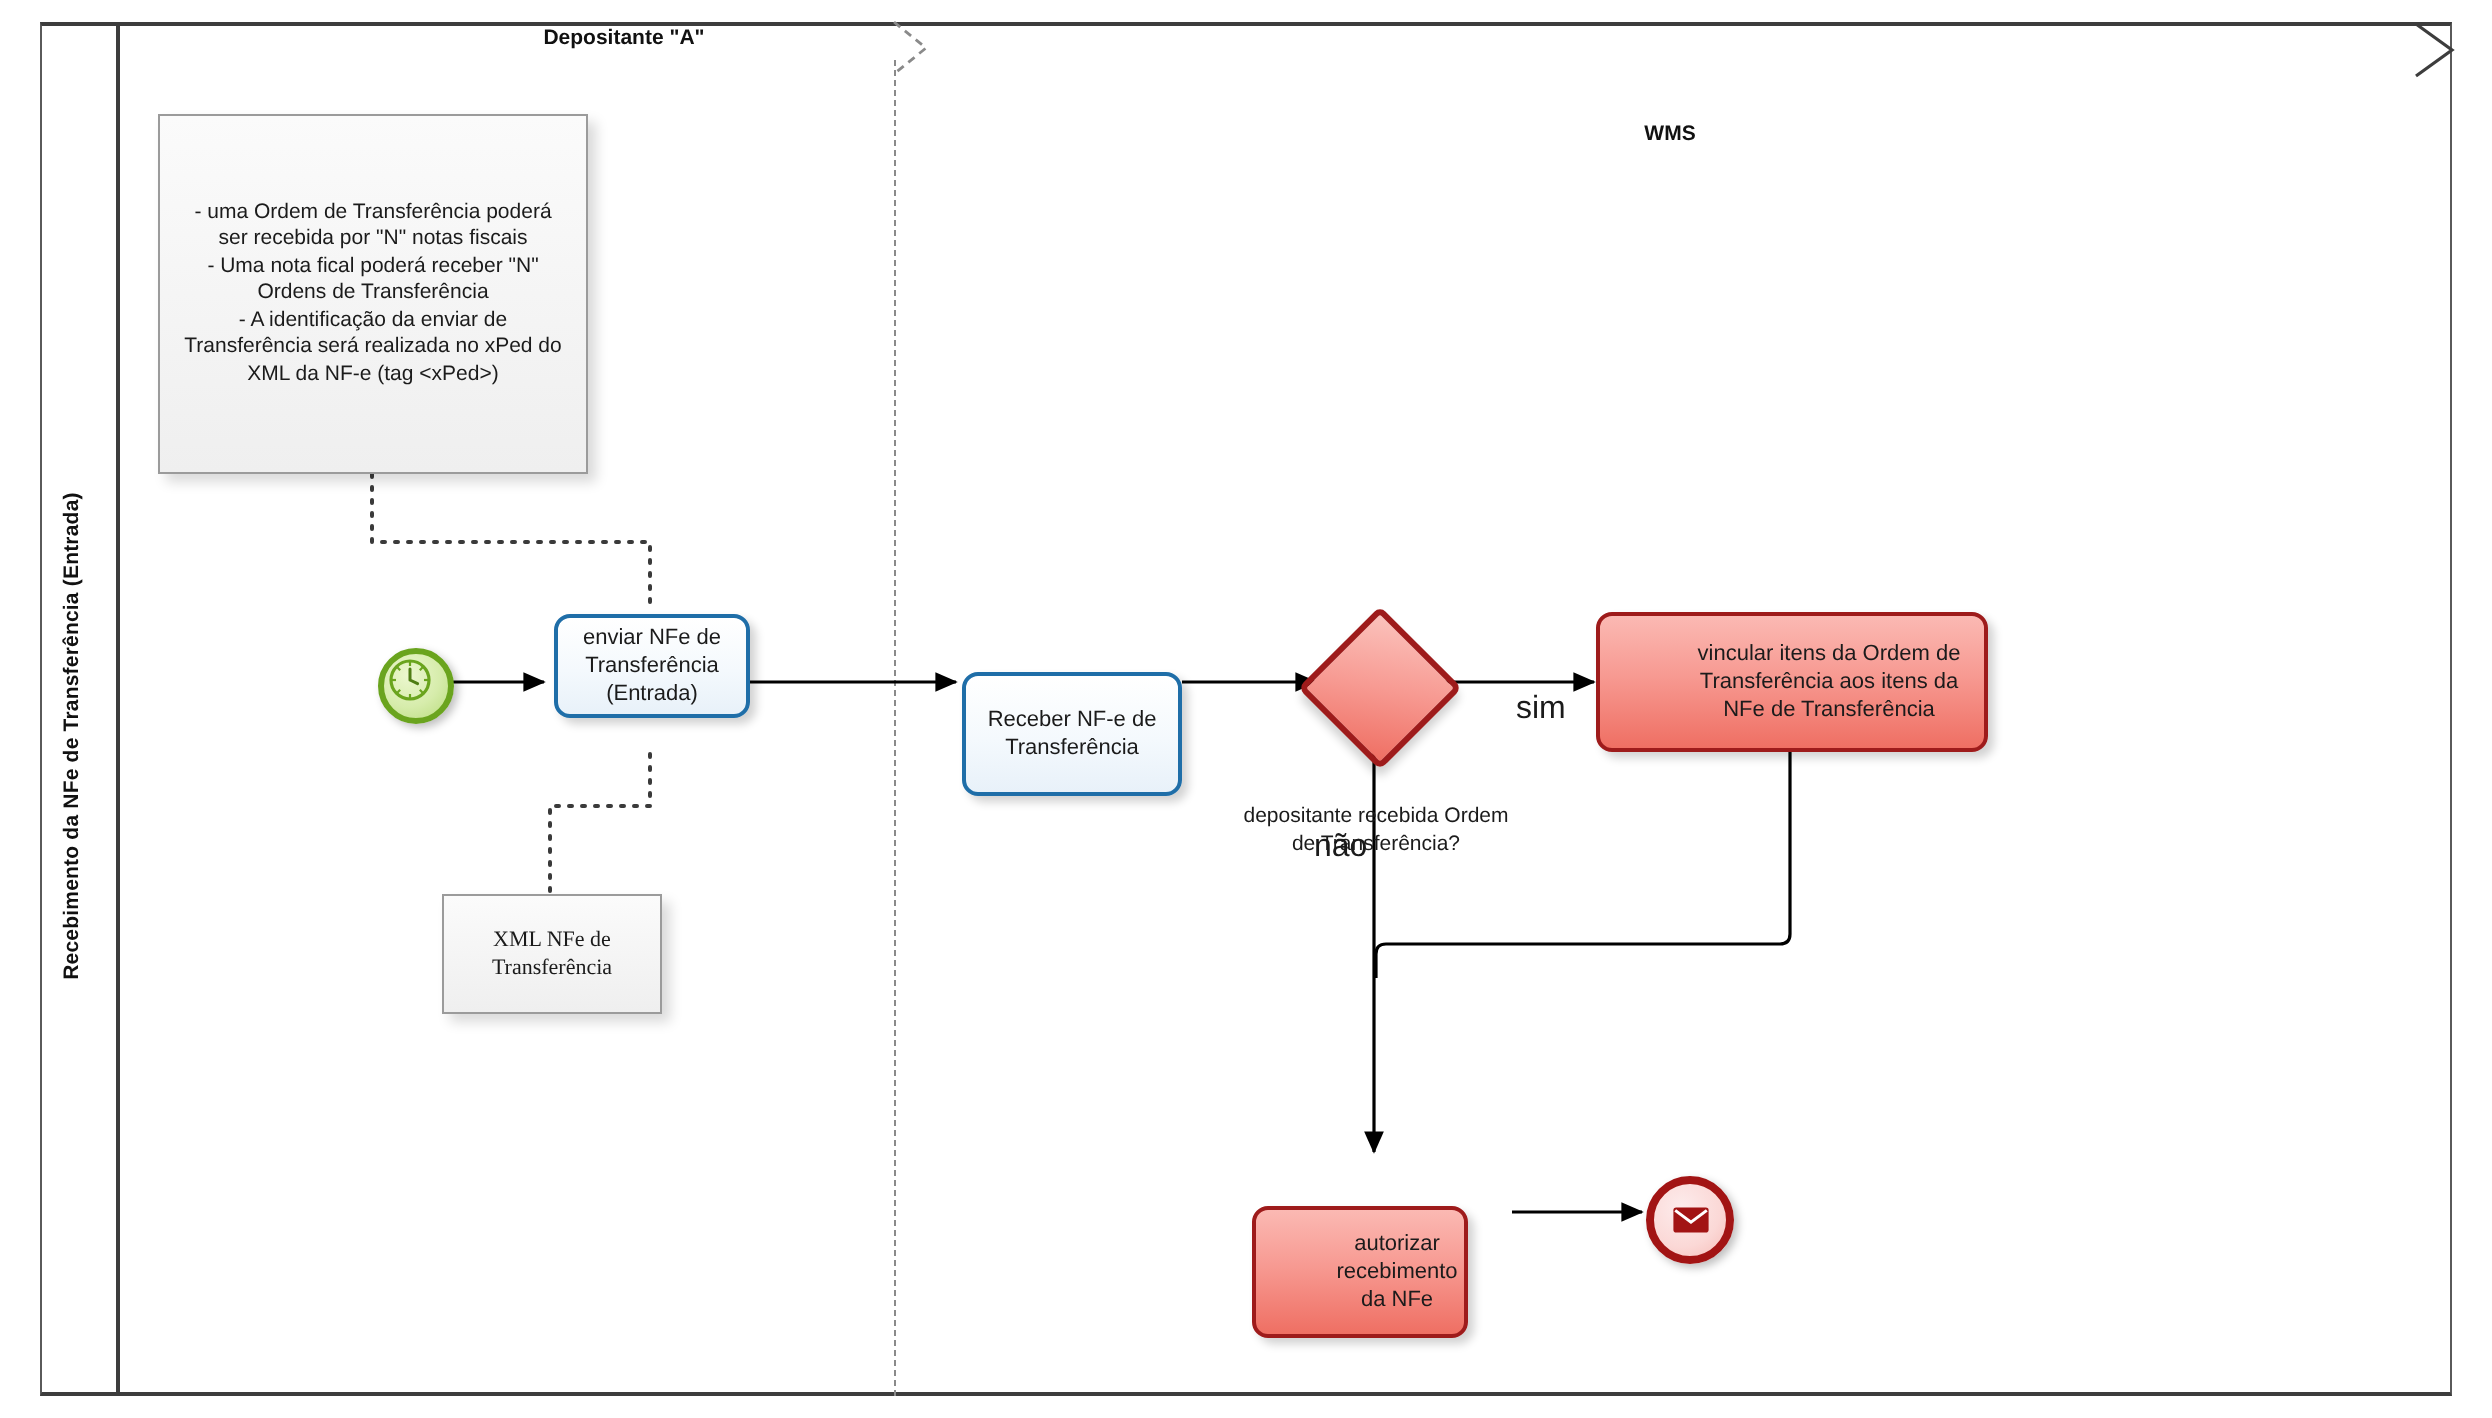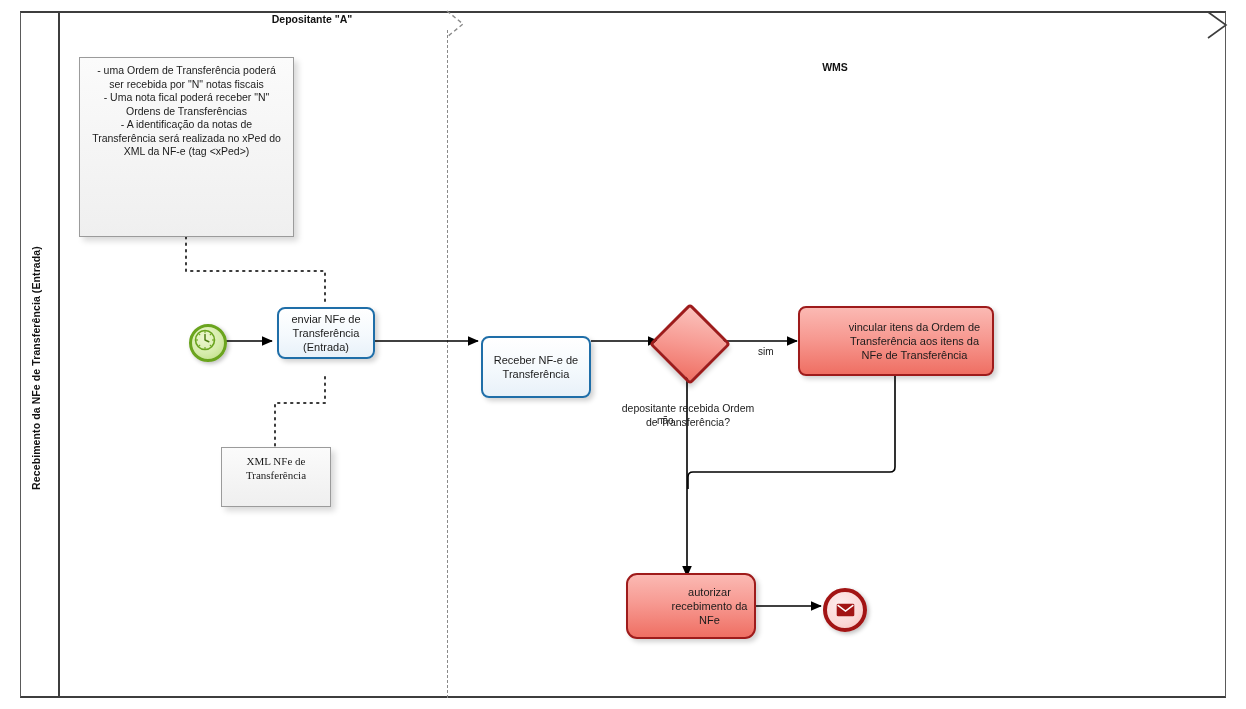--- a/index.html
+++ b/index.html
@@ -69,28 +69,28 @@
     border:4px solid #a21414;
     background:radial-gradient(circle at 38% 33%,#fdecec 0%,#fbd8d6 60%,#f6bdb8 100%);
     box-shadow:2px 2px 4px rgba(0,0,0,.25);
     display:flex;align-items:center;justify-content:center;
   }
   .note{
     position:absolute;box-sizing:border-box;
     border:1px solid #9b9b9b;
     background:linear-gradient(180deg,#fbfbfb 0%,#efefef 100%);
     box-shadow:4px 4px 6px rgba(0,0,0,.15);
-    display:flex;justify-content:center;text-align:center;
+    display:flex;align-items:center;justify-content:center;text-align:center;
     font-size:10.5px;line-height:13.5px;color:#1b1b1b;padding:6px 8px;
   }
   .note-sm{
     font-size:11px;line-height:14px;
   }
   .edge-label{
-    position:absolute;font-size:10px;color:#1b1b1b;white-space:nowrap;
+    position:absolute;font-size:16px;color:#1b1b1b;white-space:nowrap;
   }
   .gw-label{
     position:absolute;font-size:10.5px;line-height:13.5px;color:#1b1b1b;text-align:center;
   }
   svg.layer{position:absolute;left:0;top:0;width:1246px;height:709px;overflow:visible;}
 </style>
 </head>
 <body>
 
 <div id="canvas">
@@ -139,22 +139,22 @@
     <path d="M 186 237 L 186 271 L 325 271 L 325 306" stroke="#3a3a3a" stroke-width="2" fill="none" stroke-dasharray="1.5 5" stroke-linecap="round"></path>
 
     <path d="M 325 377 L 325 403 L 275 403 L 275 447" stroke="#3a3a3a" stroke-width="2" fill="none" stroke-dasharray="1.5 5" stroke-linecap="round"></path>
   </svg>
 
   <div class="note" style="left:79px;top:57px;width:215px;height:180px;">
     <div>
       <div>- uma Ordem de Transferência poderá</div>
       <div>ser recebida por "N" notas fiscais</div>
       <div>- Uma nota fical poderá receber "N"</div>
-      <div>Ordens de Transferências</div>
-      <div>- A identificação da notas de</div>
+      <div>Ordens de Transferência</div>
+      <div>- A identificação da enviar de</div>
       <div>Transferência será realizada no xPed do</div>
       <div>XML da NF-e (tag &lt;xPed&gt;)</div>
     </div>
   </div>
 
   <div class="start-event" style="left:189px;top:324px;">
     <svg width="26" height="26" viewBox="0 0 26 26" style="position:absolute;left:0;top:0;">
       <circle cx="13" cy="13" r="9.5" fill="none" stroke="#6aa41e" stroke-width="1.6"></circle>
       <g stroke="#6aa41e" stroke-width="1.1">
         <line x1="13" y1="3.6" x2="13" y2="6"></line>
@@ -181,21 +181,21 @@
   <div class="gateway" style="left:661px;top:315px;"></div>
 
   <div class="edge-label" style="left:657px;top:371px;margin-top:44px;">não</div>
   <div class="edge-label" style="left:758px;top:346px;">sim</div>
   <div class="gw-label" style="left:618px;top:402px;width:140px;">depositante recebida Ordem de Transferência?</div>
 
   <div class="task task-red" style="left:798px;top:306px;width:196px;height:70px;">
     <span>vincular itens da Ordem de Transferência aos itens da NFe de Transferência</span>
   </div>
 
-  <div class="task task-red" style="left:626px;top:573px;width:130px;height:66px;border-radius:11px;">
+  <div class="task task-red" style="left:626px;top:603px;width:108px;height:66px;">
     <span>autorizar recebimento da NFe</span>
   </div>
 
   <div class="end-event" style="left:823px;top:588px;">
     <svg width="19" height="14" viewBox="0 0 19 14">
       <rect x="0.7" y="0.7" width="17.6" height="12.6" rx="1.4" fill="#a21414"></rect>
       <path d="M 1.6 2.2 L 9.5 8.1 L 17.4 2.2" fill="none" stroke="#fff" stroke-width="1.5"></path>
     </svg>
   </div>
 

